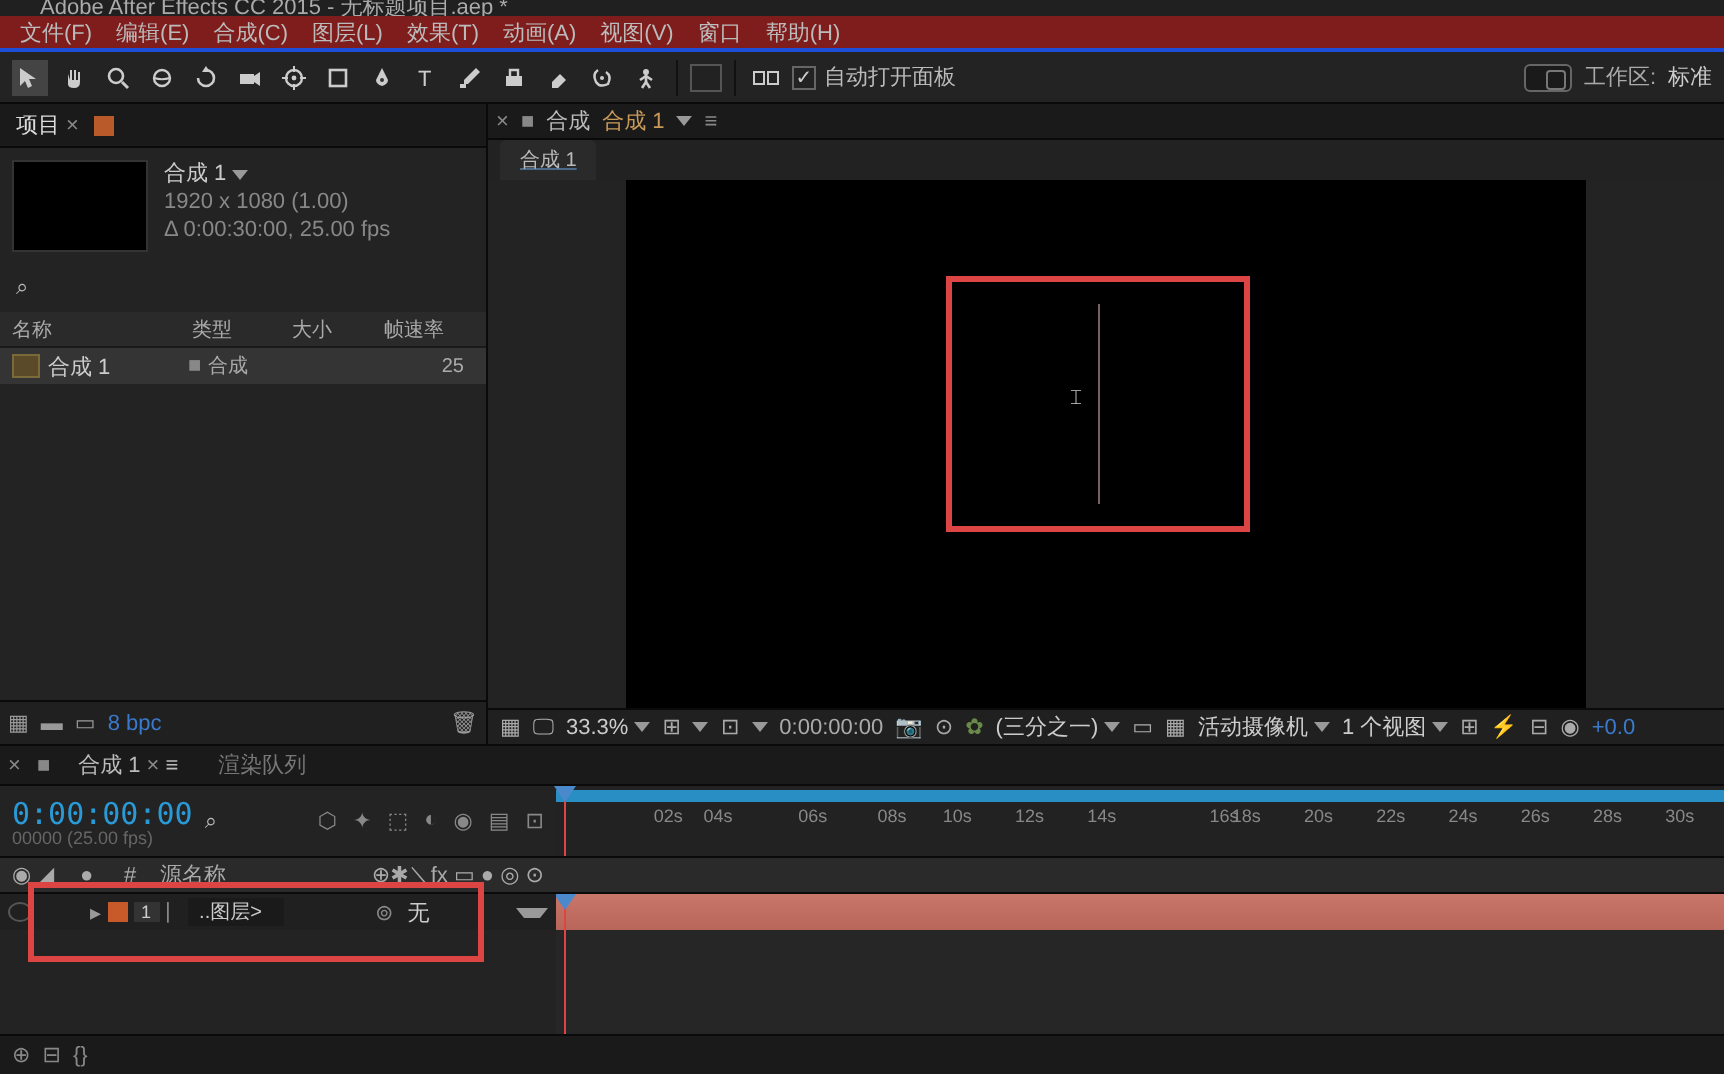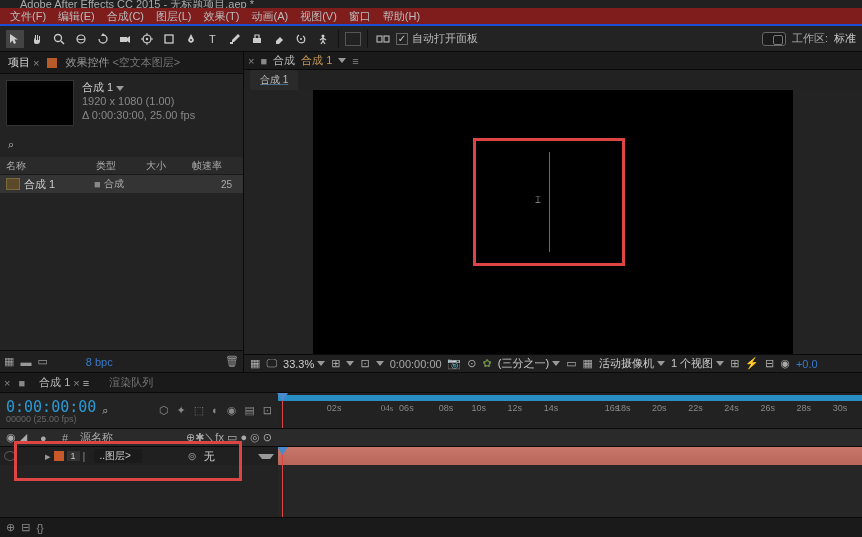--- a/index.html
+++ b/index.html
@@ -32,21 +32,21 @@
 .list-header { height: 18px; background: #2a2a2a; display: flex; align-items: center; border-bottom: 1px solid #1a1a1a; }
 .list-header span { padding: 0 6px; color: #aaa; font-size: 10px; }
 .list-row { height: 18px; display: flex; align-items: center; background: #343434; }
 .list-row .icon { width: 14px; height: 12px; background: #5a4a2a; margin: 0 4px 0 6px; border: 1px solid #7a6a3a; }
 .list-row .nametext { color: #ccc; flex: 1; }
 .list-row .type { width: 60px; color: #aaa; font-size: 10px; }
 .list-row .size { width: 40px; }
 .list-row .fps { width: 36px; color: #aaa; text-align: right; padding-right: 8px; font-size: 10px; }
 .left-footer { margin-top: auto; height: 22px; background: #202020; display: flex; align-items: center; padding: 0 4px; gap: 6px; border-top: 1px solid #0a0a0a; }
 .left-footer .ic { color: #999; }
-.bpc { color: #3a7acc; margin-left: 32px; }
+.bpc { color: #3a7acc; }
 .viewer { flex: 1; background: #232323; display: flex; flex-direction: column; }
 .viewer-tabs { height: 22px; background: #1a1a1a; display: flex; align-items: center; padding: 0 4px; gap: 6px; border-bottom: 1px solid #0a0a0a; }
 .viewer-subtabs { height: 22px; background: #222; display: flex; align-items: end; padding: 0 6px; }
 .subtab { padding: 3px 10px; background: #2a2a2a; color: #bcbcbc; border-top-left-radius: 3px; border-top-right-radius: 3px; font-size: 10px; text-decoration: underline; text-decoration-color: #4a6a8a; }
 .canvas-area { flex: 1; background: #232323; display: flex; align-items: center; justify-content: center; position: relative; }
 .canvas { width: 480px; height: 264px; background: #000; position: relative; }
 .highlight-box { position: absolute; border: 3px solid #d44; }
 .text-cursor-mark { position: absolute; color: #ccc; font-size: 10px; }
 .vertical-line { position: absolute; width: 1px; background: rgba(200,160,160,0.6); }
 .viewer-footer { height: 22px; background: #202020; display: flex; align-items: center; padding: 0 6px; gap: 6px; border-top: 1px solid #0a0a0a; color: #aaa; font-size: 10px; }
@@ -218,24 +218,20 @@
 </div>
 
 <div class="main">
   <div class="left-panel">
     <div class="panel-tabs">
       <span class="panel-tab active">
           <span>项目</span> 
           <span class="close-x">×</span>
         </span>
       <span class="orange-square"></span>
-      <span class="panel-tab">
-          <span>效果控件</span> 
-          <span style="color:#777">&lt;空文本图层&gt;</span>
-        </span>
     </div>
     <div class="project-info">
       <div class="thumb"></div>
       <div class="proj-meta">
         <div class="name"><span>合成 1</span> <span class="triangle-down"></span></div>
         <div>1920 x 1080 (1.00)</div>
         <div>Δ 0:00:30:00, 25.00 fps</div>
       </div>
     </div>
     <div class="search-row"><span>⌕</span></div>
@@ -340,21 +336,21 @@
         <span>◐</span>
         <span>◉</span>
         <span>▤</span>
         <span>⊡</span>
       </div>
     </div>
     <div class="ruler">
       <div class="ruler-bar"></div>
       <div class="ruler-ticks" id="ruler-ticks">
           <span class="tick" style="left: 56.129px;">02s</span>
-          <span class="tick" style="left: 109px; font-family: Liberation Serif, serif;">04s</span>
+          <span class="tick" style="left: 81px;">04s</span>
           <span class="tick" style="left: 128.387px;">06s</span>
           <span class="tick" style="left: 168px;">08s</span>
           <span class="tick" style="left: 200.645px;">10s</span>
           <span class="tick" style="left: 236.774px;">12s</span>
           <span class="tick" style="left: 272.903px;">14s</span>
           <span class="tick" style="left: 309.032px; margin-left: 25px;">16s</span>
           <span class="tick" style="left: 345.161px;">18s</span>
           <span class="tick" style="left: 381.29px;">20s</span>
           <span class="tick" style="left: 417.419px;">22s</span>
           <span class="tick" style="left: 453.548px;">24s</span>

